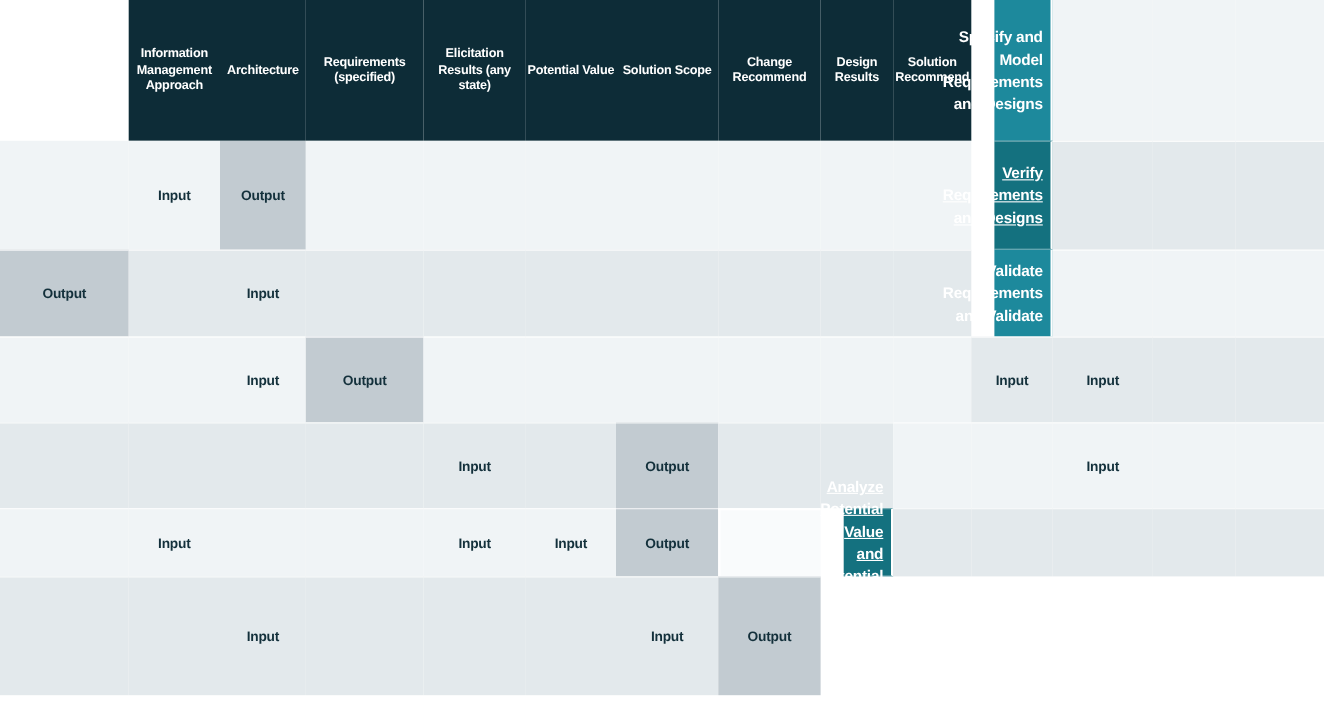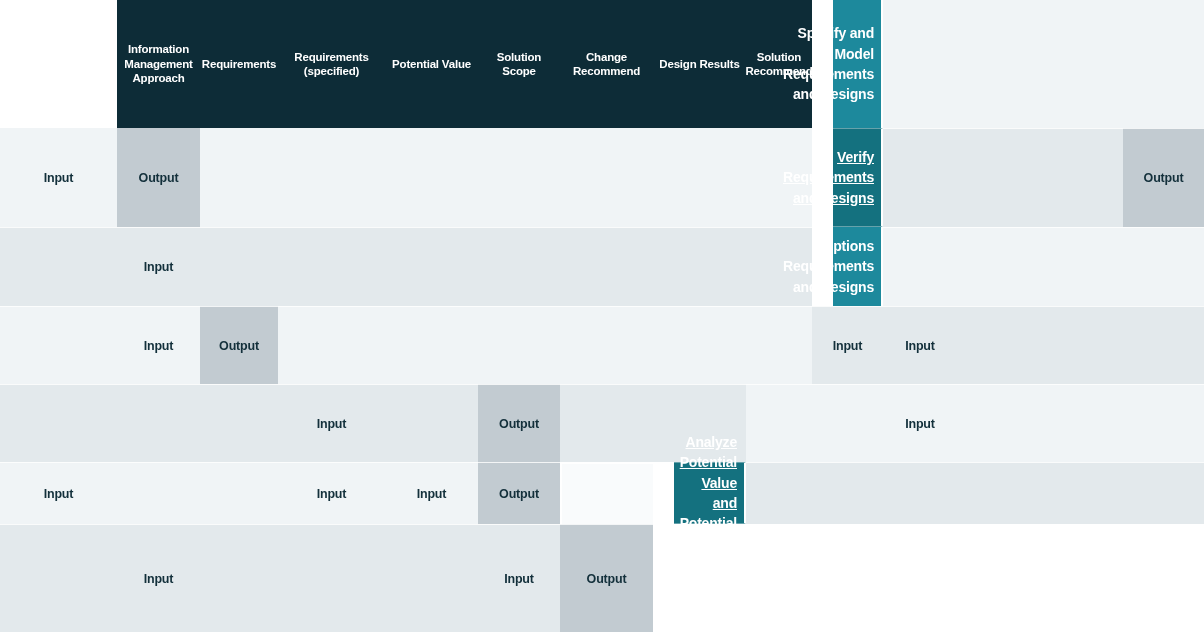--- a/index.html
+++ b/index.html
@@ -48,24 +48,27 @@
 </head>
 <body>
 
 <div id="page">
   <div id="matrix-grid">
       <div class="corner"></div>
       <div class="hcell">
         <span>Information Management Approach</span>
       </div>
       <div class="hcell">
-        <span>Requirements</span>
+        <span>Architecture</span>
       </div>
       <div class="hcell">
         <span>Requirements (specified)</span>
+      </div>
+      <div class="hcell">
+        <span>Elicitation Results (any state)</span>
       </div>
       <div class="hcell">
         <span>Potential Value</span>
       </div>
       <div class="hcell">
         <span>Solution Scope</span>
       </div>
       <div class="hcell">
         <span>Change Recommend</span>
       </div>
@@ -109,21 +112,21 @@
         <span>Input</span>
       </div>
       <div class="dcell row-dark sep"></div>
       <div class="dcell row-dark sep"></div>
       <div class="dcell row-dark sep"></div>
       <div class="dcell row-dark sep"></div>
       <div class="dcell row-dark sep"></div>
       <div class="dcell row-dark sep"></div>
       <div class="dcell row-dark sep"></div>
       <div class="lcell teal-light">
-        <span>Options Requirements and Designs</span>
+        <span>Validate Requirements and Validate</span>
       </div>
       <div class="dcell row-light sep"></div>
       <div class="dcell row-light sep"></div>
       <div class="dcell row-light sep"></div>
       <div class="dcell row-light sep"></div>
       <div class="dcell row-light sep"></div>
       <div class="dcell row-light sep">
         <span>Input</span>
       </div>
       <div class="dcell row-light sep output">

